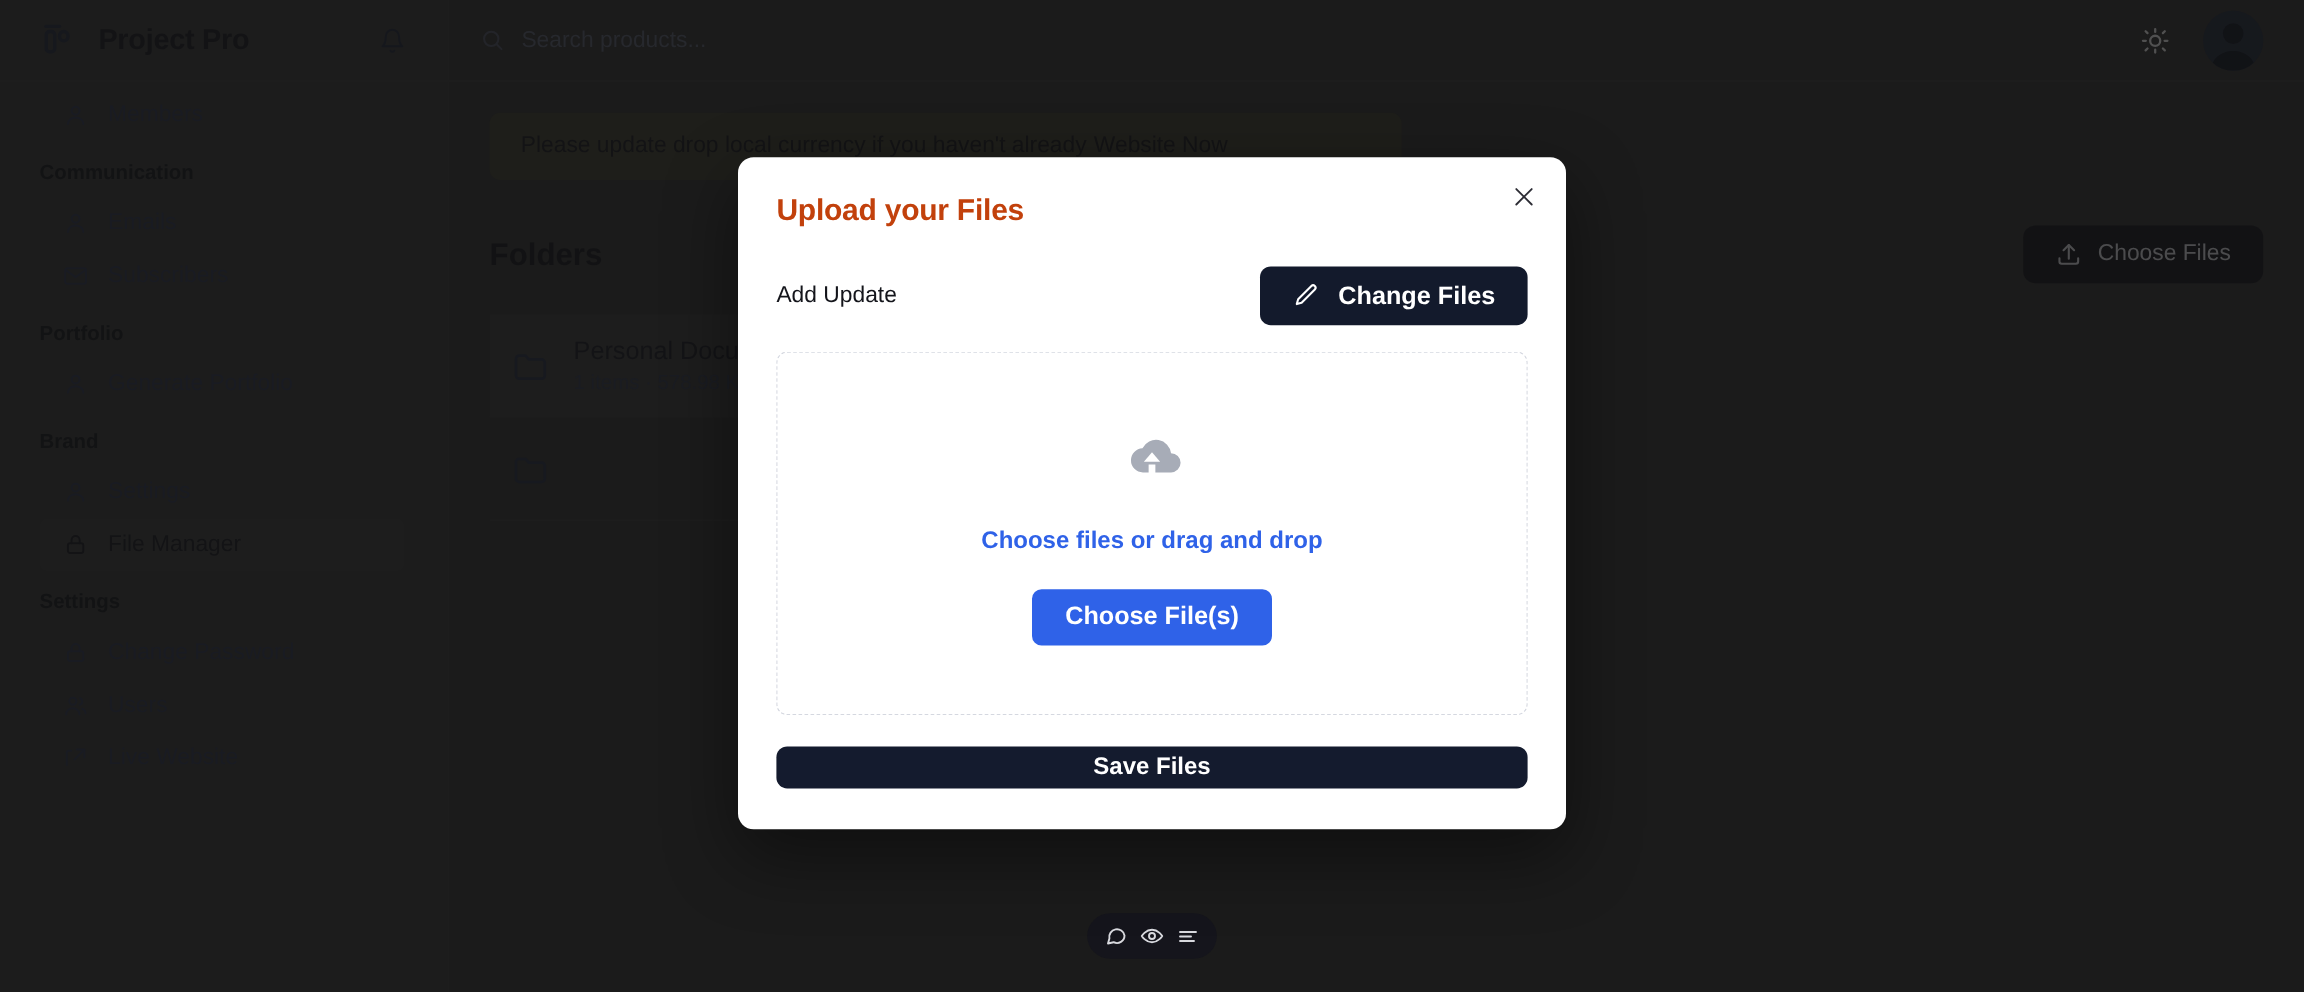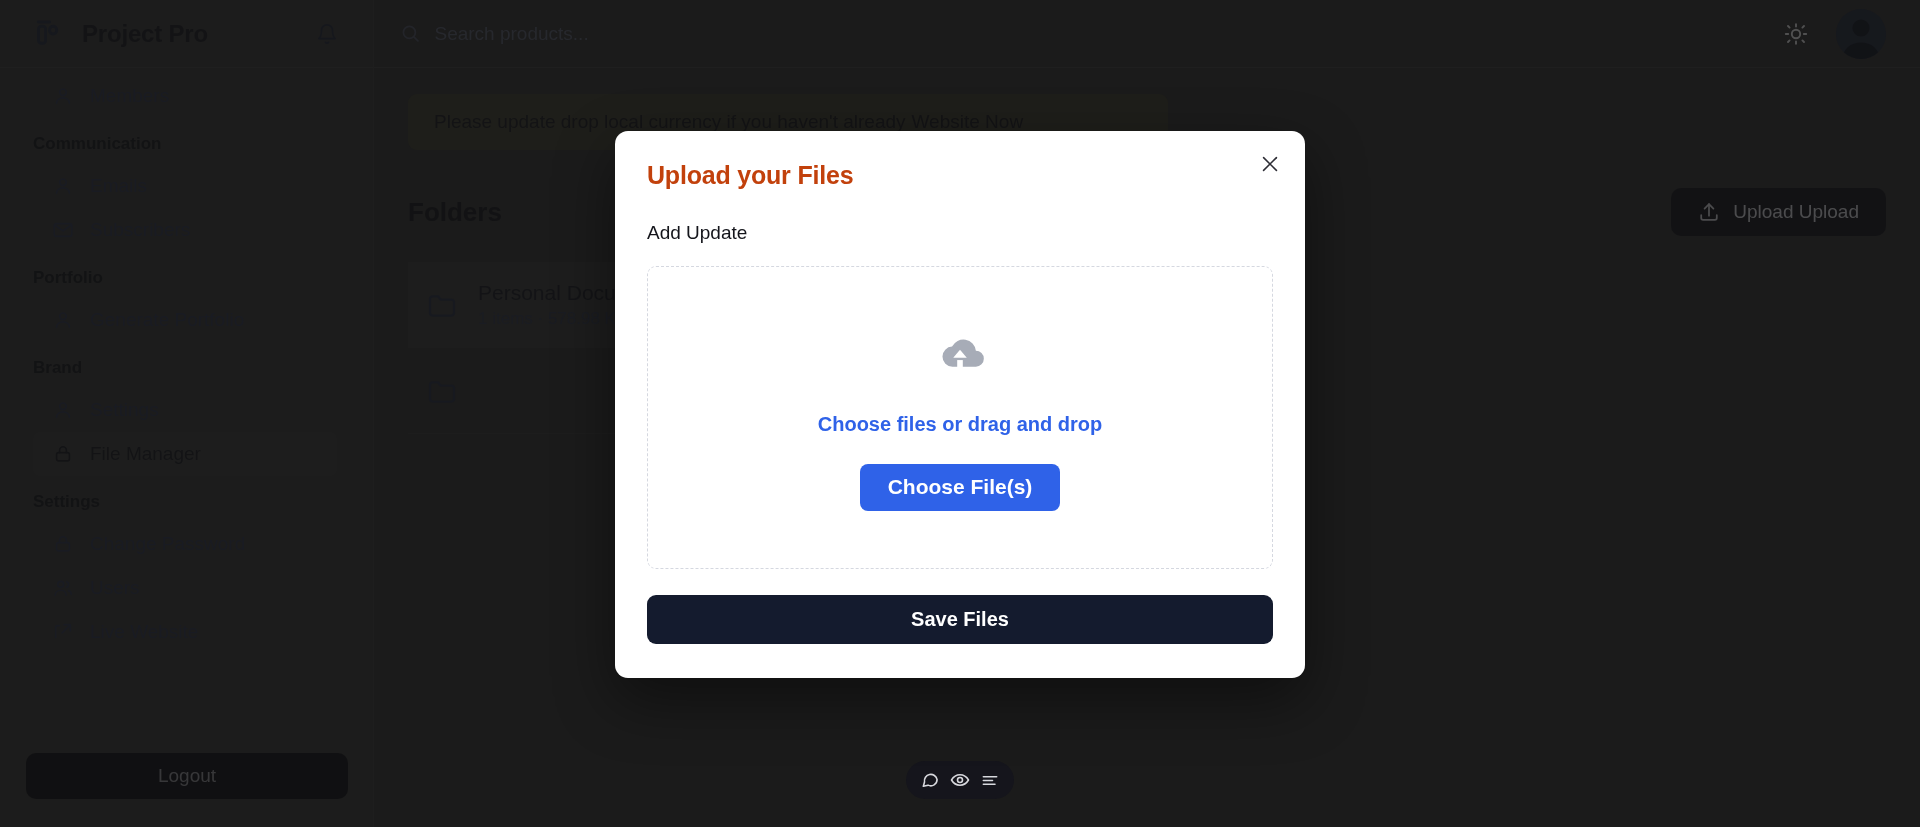--- a/index.html
+++ b/index.html
@@ -152,21 +152,21 @@
     display: flex; flex-direction: column; align-items: center; justify-content: center;
   }
   .cloud { width: 62px; height: 62px; color: #a7acb7; }
   .dz-text { margin-top: 26px; font-size: 20px; font-weight: bold; color: #2f62e8; }
   .choose-btn {
     margin-top: 28px; background: #2f62e8; color: #fff;
     height: 47px; padding: 0 28px; border-radius: 8px;
     font-size: 21px; display: flex; align-items: center; justify-content: center; font-weight: bold;
   }
   .save-btn {
-    margin-top: 26px; width: 100%; height: 49px;
+    margin-top: 26px; width: 100%; height: 35px;
     background: #141b2e; color: #fff; border-radius: 9px;
     font-size: 20px; font-weight: bold;
     display: flex; align-items: center; justify-content: center;
   }
 </style>
 </head>
 <body>
 
 <div id="app">
 
@@ -280,23 +280,20 @@
             <svg viewBox="0 0 24 24" fill="none" stroke="currentColor" stroke-width="1.8" stroke-linecap="round" stroke-linejoin="round">
                 <path d="M8 5H5.5A1.5 1.5 0 0 0 4 6.5V18"></path>
                 <path d="M13 4h7v7"></path>
                 <path d="M20 4l-9 9"></path>
               </svg>
           </span>
           <span>Live Website</span>
         </div>
       </nav>
 
-      <div class="logout-wrap">
-        <div class="logout-btn">Logout</div>
-      </div>
     </aside>
 
     <header class="topbar">
       <div class="search-wrap">
         <span class="ic">
           <svg viewBox="0 0 24 24" fill="none" stroke="currentColor" stroke-width="2" stroke-linecap="round">
               <circle cx="11" cy="11" r="7"></circle>
               <line x1="16.5" y1="16.5" x2="21" y2="21"></line>
             </svg>
         </span>
@@ -328,21 +325,21 @@
       <div class="section-head">
         <div class="section-title">Folders</div>
         <div class="upload-btn">
           <span class="ic">
             <svg viewBox="0 0 24 24" fill="none" stroke="currentColor" stroke-width="1.9" stroke-linecap="round" stroke-linejoin="round">
                 <path d="M3.5 15.5v3a2 2 0 0 0 2 2h13a2 2 0 0 0 2-2v-3"></path>
                 <path d="M12 16V3.5"></path>
                 <path d="M7.2 8.2L12 3.5l4.8 4.7"></path>
               </svg>
           </span>
-          <span>Upload Upload</span>
+          <span>Choose Files</span>
         </div>
       </div>
 
       <div class="folder-list">
         <div class="folder-row hl">
           <span class="ic">
             <svg viewBox="0 0 24 24" fill="none" stroke="currentColor" stroke-width="1.7" stroke-linejoin="round">
                 <path d="M3 7.5a2 2 0 0 1 2-2h4l2 2.4h8a2 2 0 0 1 2 2v8a2 2 0 0 1-2 2H5a2 2 0 0 1-2-2z"></path>
               </svg>
           </span>
@@ -388,20 +385,28 @@
       <svg viewBox="0 0 24 24" width="22" height="22" fill="none" stroke="currentColor" stroke-width="1.7" stroke-linecap="round">
           <line x1="5" y1="5" x2="19" y2="19"></line>
           <line x1="19" y1="5" x2="5" y2="19"></line>
         </svg>
     </span>
 
     <div class="modal-title">Upload your Files</div>
 
     <div class="modal-subrow">
       <span class="modal-sublabel">Add Update</span>
+      <span class="change-btn">
+        <span class="ic">
+          <svg viewBox="0 0 24 24" fill="none" stroke="currentColor" stroke-width="1.8" stroke-linecap="round" stroke-linejoin="round">
+              <path d="M16.5 3.5a2.1 2.1 0 0 1 3 3L8 18l-4.2 1.2L5 15z"></path>
+            </svg>
+        </span>
+        <span>Change Files</span>
+      </span>
     </div>
 
     <div class="dropzone">
       <span class="cloud">
         <svg viewBox="0 0 64 64" fill="currentColor">
           <path d="M48.4 26.6a13 13 0 0 0-24.6-4.3 10.4 10.4 0 0 0-9.9 10.3A10.3 10.3 0 0 0 24.2 43h24.2a8.2 8.2 0 0 0 0-16.4z"></path>
           <path d="M29.1 36.2h5.8v9.6h-5.8z" fill="#fff"></path>
           <path d="M32 25.6l7 8.2h-14z" fill="#fff"></path>
         </svg>
       </span>

